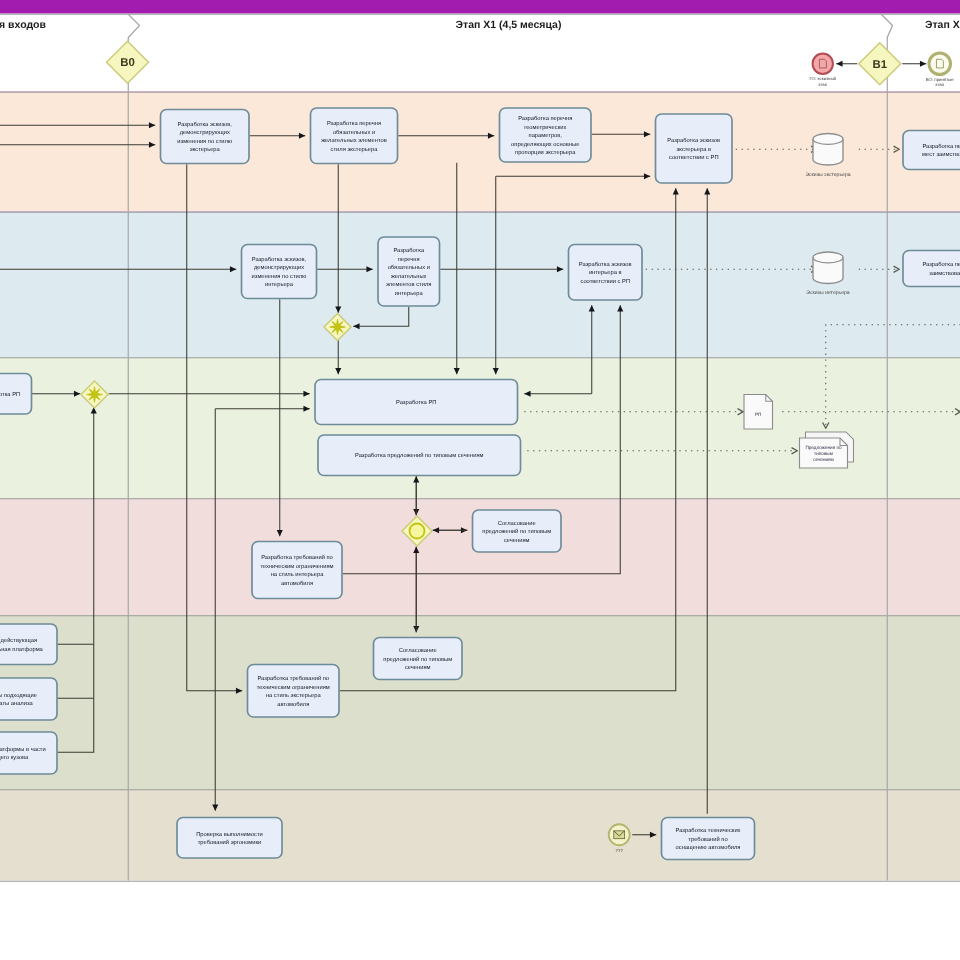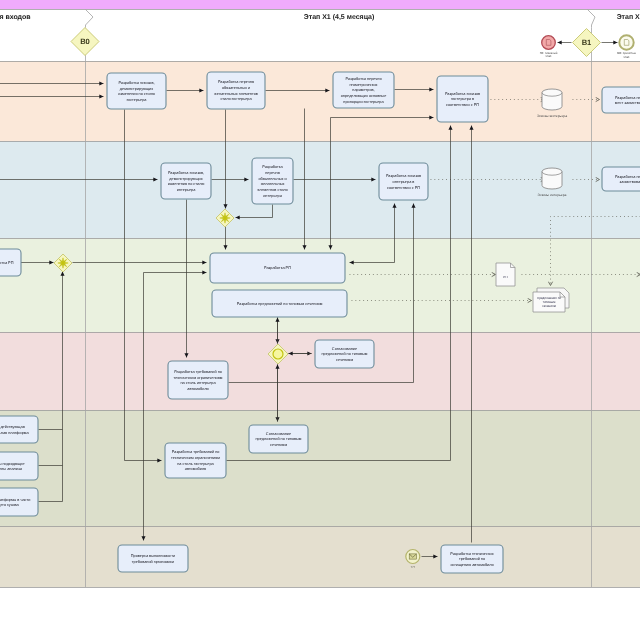--- a/index.html
+++ b/index.html
@@ -1,19 +1,19 @@
 <!DOCTYPE html>
 <html><head>
 <meta charset="utf-8">
 <title>BPMN process diagram</title>
 <style>
   html,body{margin:0;padding:0;background:#ffffff;}
   body{width:640px;height:640px;overflow:hidden;
        font-family:"Liberation Sans",sans-serif;}
-  #stage{position:relative;width:640px;height:568px;background:#f0abfc;}
+  #stage{position:relative;width:640px;height:568px;background:#a21caf;}
   svg#diagram{display:block;position:absolute;left:0;top:0;
                -webkit-font-smoothing:antialiased;text-rendering:geometricPrecision;}
   text{font-family:"Liberation Sans",sans-serif;}
   .tasktxt{fill:#16161f;font-size:3.85px;text-anchor:middle;}
   .gwtxt{fill:#3a3a1c;font-size:7.6px;font-weight:bold;text-anchor:middle;}
   .phasetxt{fill:#1b1b1b;font-size:7.0px;font-weight:bold;text-anchor:middle;}
   .evtxt{fill:#3a3a3a;font-size:2.9px;text-anchor:middle;}
   .storetxt{fill:#4a4a4a;font-size:3.4px;text-anchor:middle;}
   .doctxt{fill:#30304a;font-size:3.1px;text-anchor:middle;}
 </style>

